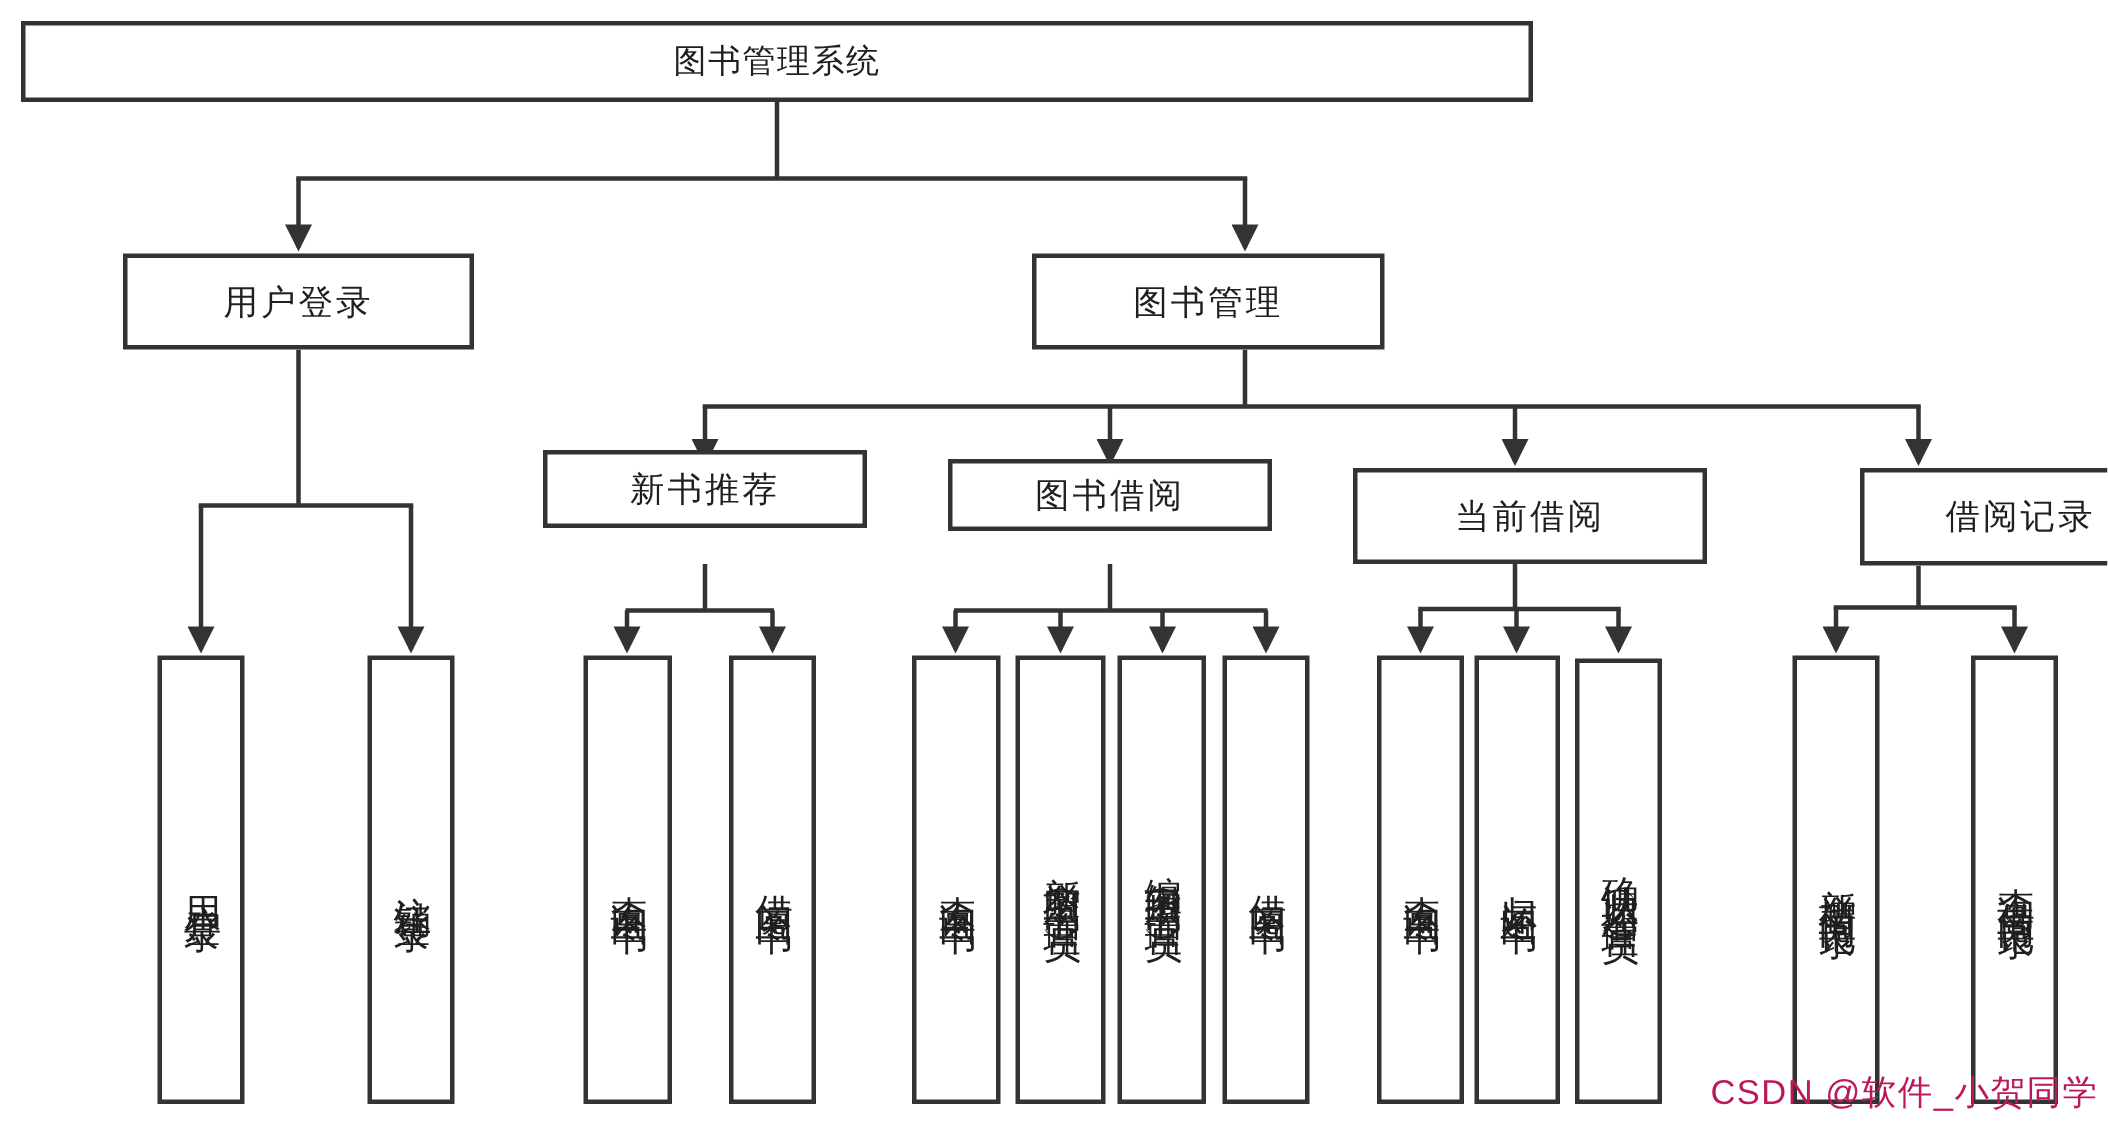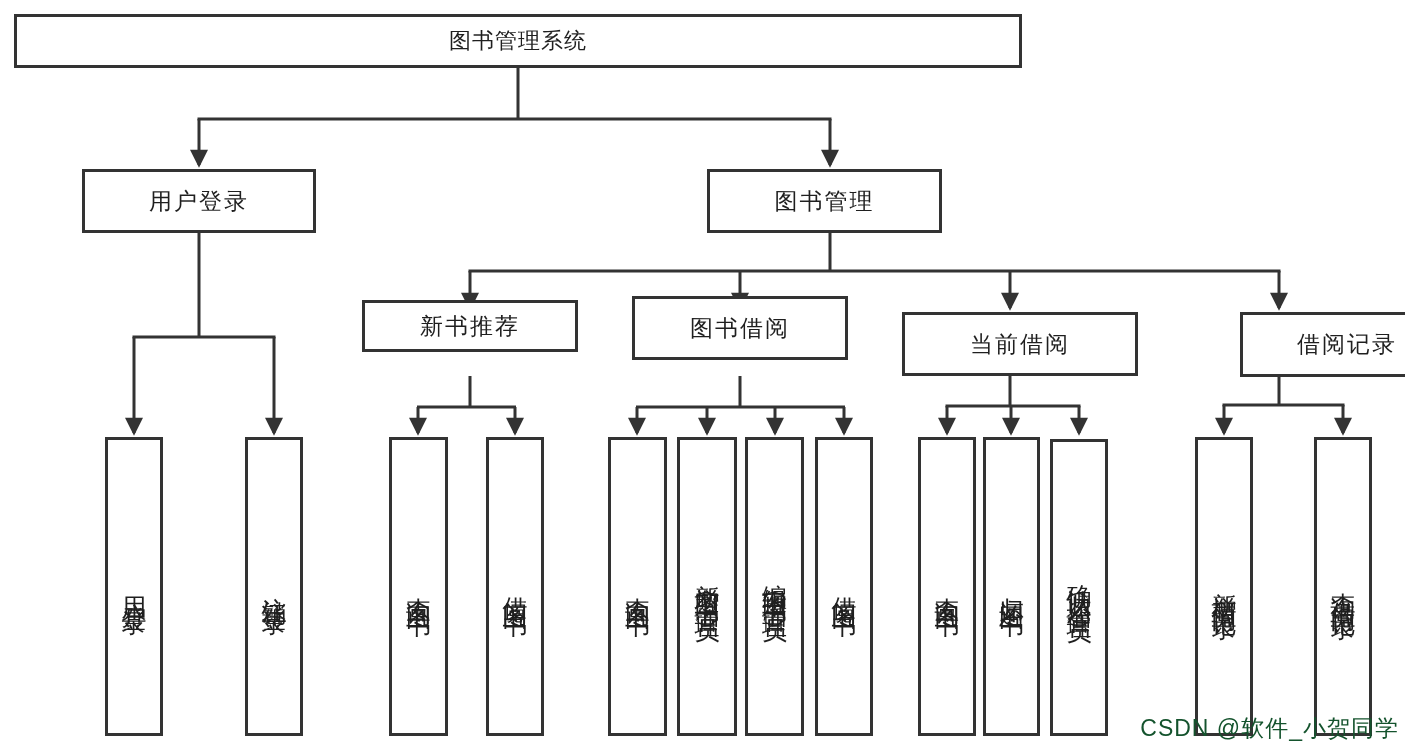--- a/index.html
+++ b/index.html
@@ -27,21 +27,21 @@
     text-orientation:mixed;
     font-size:25px;
     letter-spacing:5px;
     line-height:1;
   }
   #watermark{
     position:absolute;
     right:6px;top:713px;
     font-size:23px;
     letter-spacing:1px;
-    color:#14532d;
+    color:#be185d;
     z-index:10;
     white-space:nowrap;
   }
 </style>
 </head>
 <body>
 
 <div id="stage">
 
   <svg id="wires" viewBox="0 0 1405 747" xmlns="http://www.w3.org/2000/svg">
@@ -97,24 +97,24 @@
         <path d="M1279 377 V405 M1222.5 405 H1344.5"></path>
         <path d="M1224 405 V433" marker-end="url(#arw)"></path>
         <path d="M1343 405 V433" marker-end="url(#arw)"></path>
       </g>
     </g>
   </svg>
 
   <div class="box root" style="left:14px;top:14px;width:1008px;height:54px;">图书管理系统</div>
 
   <div class="box hnode" style="left:82px;top:169px;width:234px;height:64px;">用户登录</div>
-  <div class="box hnode" style="left:707px;top:169px;width:235px;height:64px;">图书管理</div>
+  <div class="box hnode" style="left:688px;top:169px;width:235px;height:64px;">图书管理</div>
 
   <div class="box hnode" style="left:362px;top:300px;width:216px;height:52px;text-align:right;">新书推荐</div>
-  <div class="box hnode" style="left:632px;top:296px;width:216px;height:64px;text-align:center;">图书借阅</div>
+  <div class="box hnode" style="left:632px;top:306px;width:216px;height:48px;text-align:center;">图书借阅</div>
   <div class="box hnode" style="left:902px;top:312px;width:236px;height:64px;">当前借阅</div>
   <div class="box hnode" style="left:1240px;top:312px;width:214px;height:65px;">借阅记录</div>
 
   <div class="box leaf" style="left:105px;top:437px;width:58px;height:299px;">用户登录</div>
   <div class="box leaf" style="left:245px;top:437px;width:58px;height:299px;">注销登录</div>
 
   <div class="box leaf" style="left:389px;top:437px;width:59px;height:299px;">查询图书</div>
   <div class="box leaf" style="left:486px;top:437px;width:58px;height:299px;">借阅图书</div>
 
   <div class="box leaf" style="left:608px;top:437px;width:59px;height:299px;">查询图书</div>

